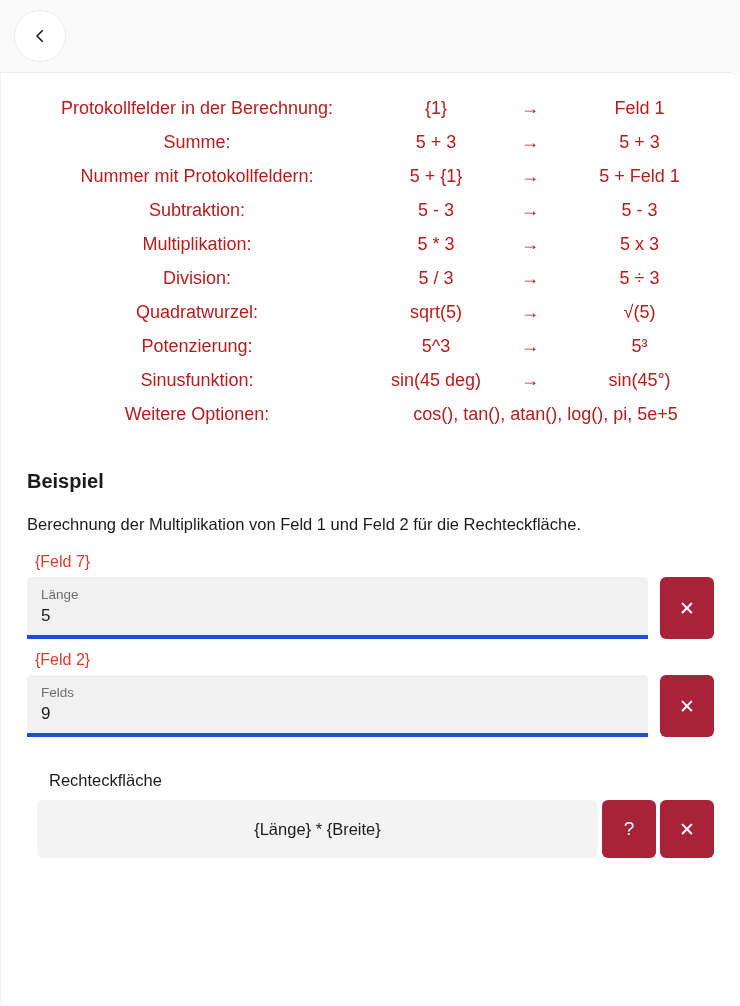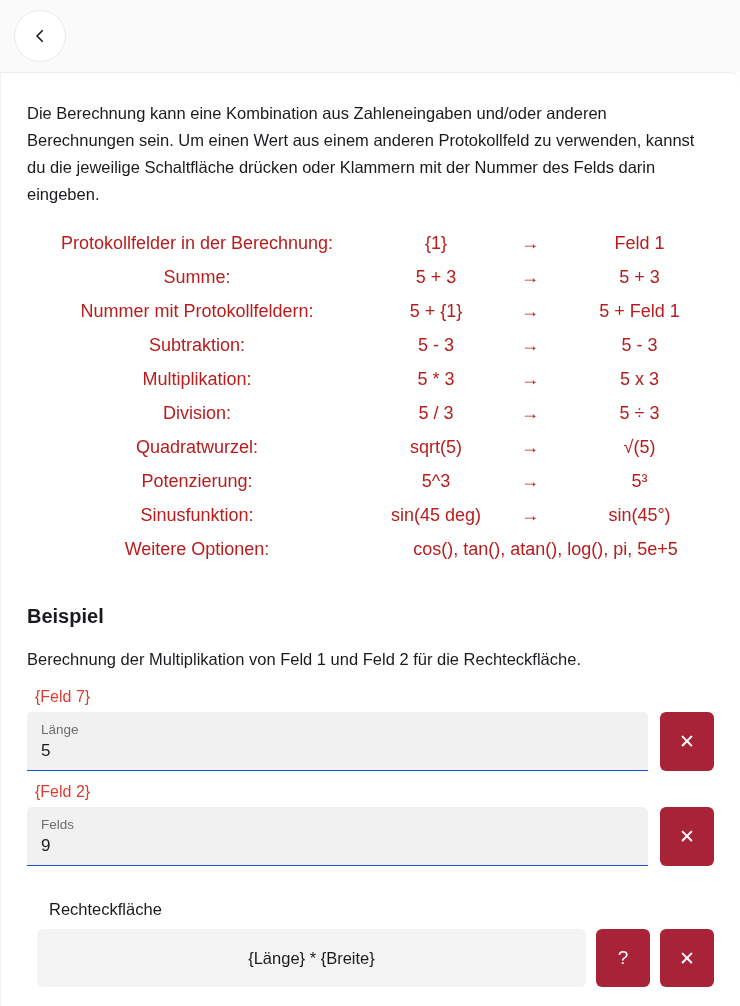--- a/index.html
+++ b/index.html
@@ -109,21 +109,21 @@
   }
 
   .field-row {
     display: flex;
     align-items: stretch;
     gap: 12px;
   }
   .text-field {
     flex: 1;
     background: #f1f1f1;
-    border-bottom: 1px solid #1d4ed8;
+    border-bottom: 4px solid #1d4ed8;
     border-top-left-radius: 5px;
     border-top-right-radius: 5px;
     padding: 9px 14px 7px 14px;
     box-sizing: border-box;
     min-height: 54px;
     cursor: text;
   }
   .field-label {
     display: block;
     font-size: 13.5px;
@@ -156,21 +156,21 @@
   
   .result-block { margin-top: 34px; }
   .result-label {
     font-size: 16.5px;
     color: #1b1b1f;
     margin: 0 0 10px 22px;
   }
   .result-row {
     display: flex;
     align-items: flex-start;
-    gap: 10px;
+    gap: 4px;
     padding-left: 10px;
   }
   .formula-field {
     flex: 1;
     background: #f3f3f3;
     border-radius: 6px;
     min-height: 58px;
     display: flex;
     align-items: center;
     justify-content: center;
@@ -188,21 +188,20 @@
     <span>
       <svg width="18" height="18" viewBox="0 0 24 24" fill="none" stroke="#1b1b1f" stroke-width="2.2" stroke-linecap="round" stroke-linejoin="round">
         <polyline points="15 5 8 12 15 19"></polyline>
       </svg>
     </span>
   </div>
 </div>
 
 <div class="sheet">
 
-  <p class="intro">Die Berechnung kann eine Kombination aus Zahleneingaben und/oder anderen Berechnungen sein. Um einen Wert aus einem anderen Protokollfeld zu verwenden, kannst du die jeweilige Schaltfläche drücken oder Klammern mit der Nummer des Felds darin eingeben.</p>
 
   <table class="ref-table">
     <tbody>
       <tr>
         <td class="col-label">Protokollfelder in der Berechnung:</td>
         <td class="col-input">{1}</td>
         <td class="col-arrow">→</td>
         <td class="col-output">Feld 1</td>
       </tr>
       <tr>

